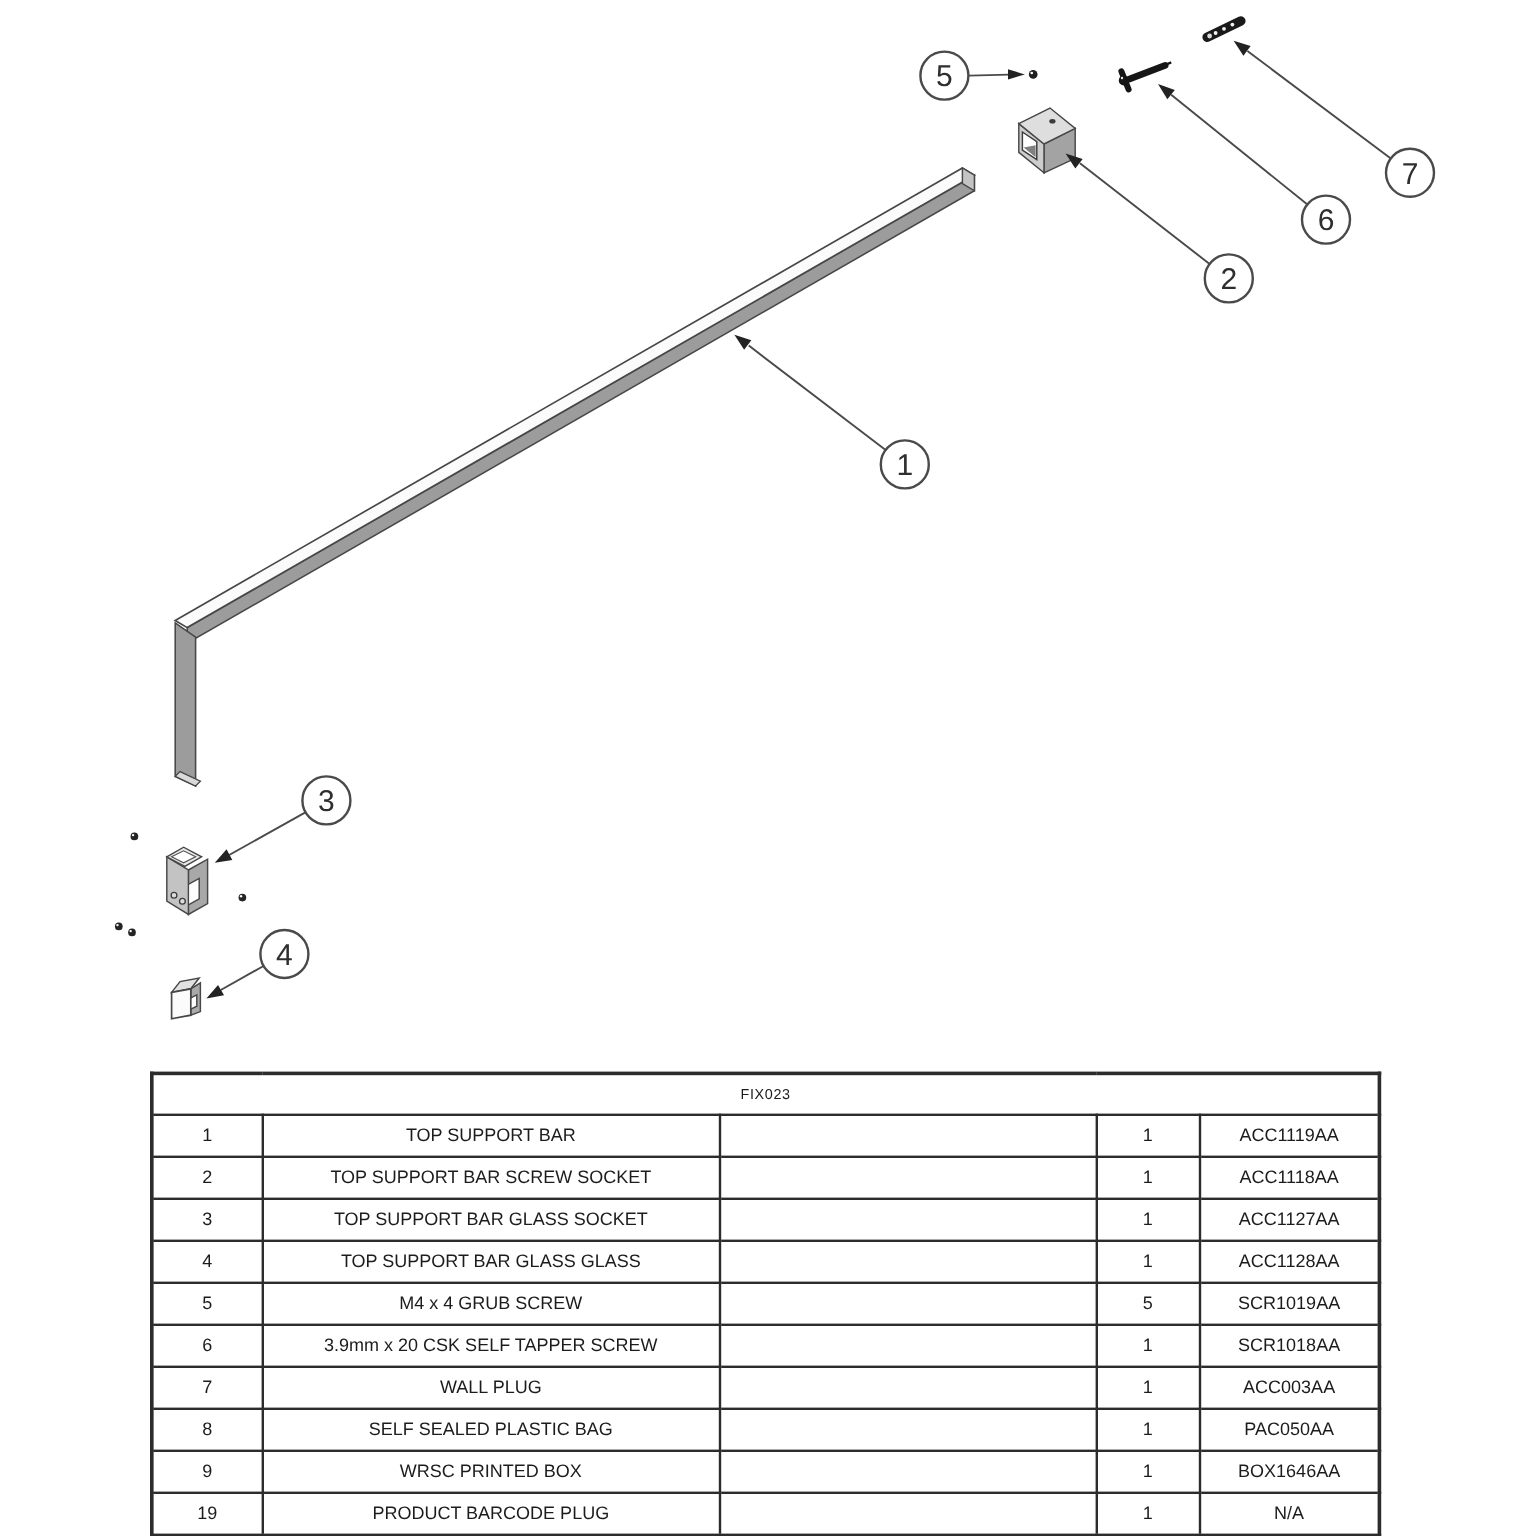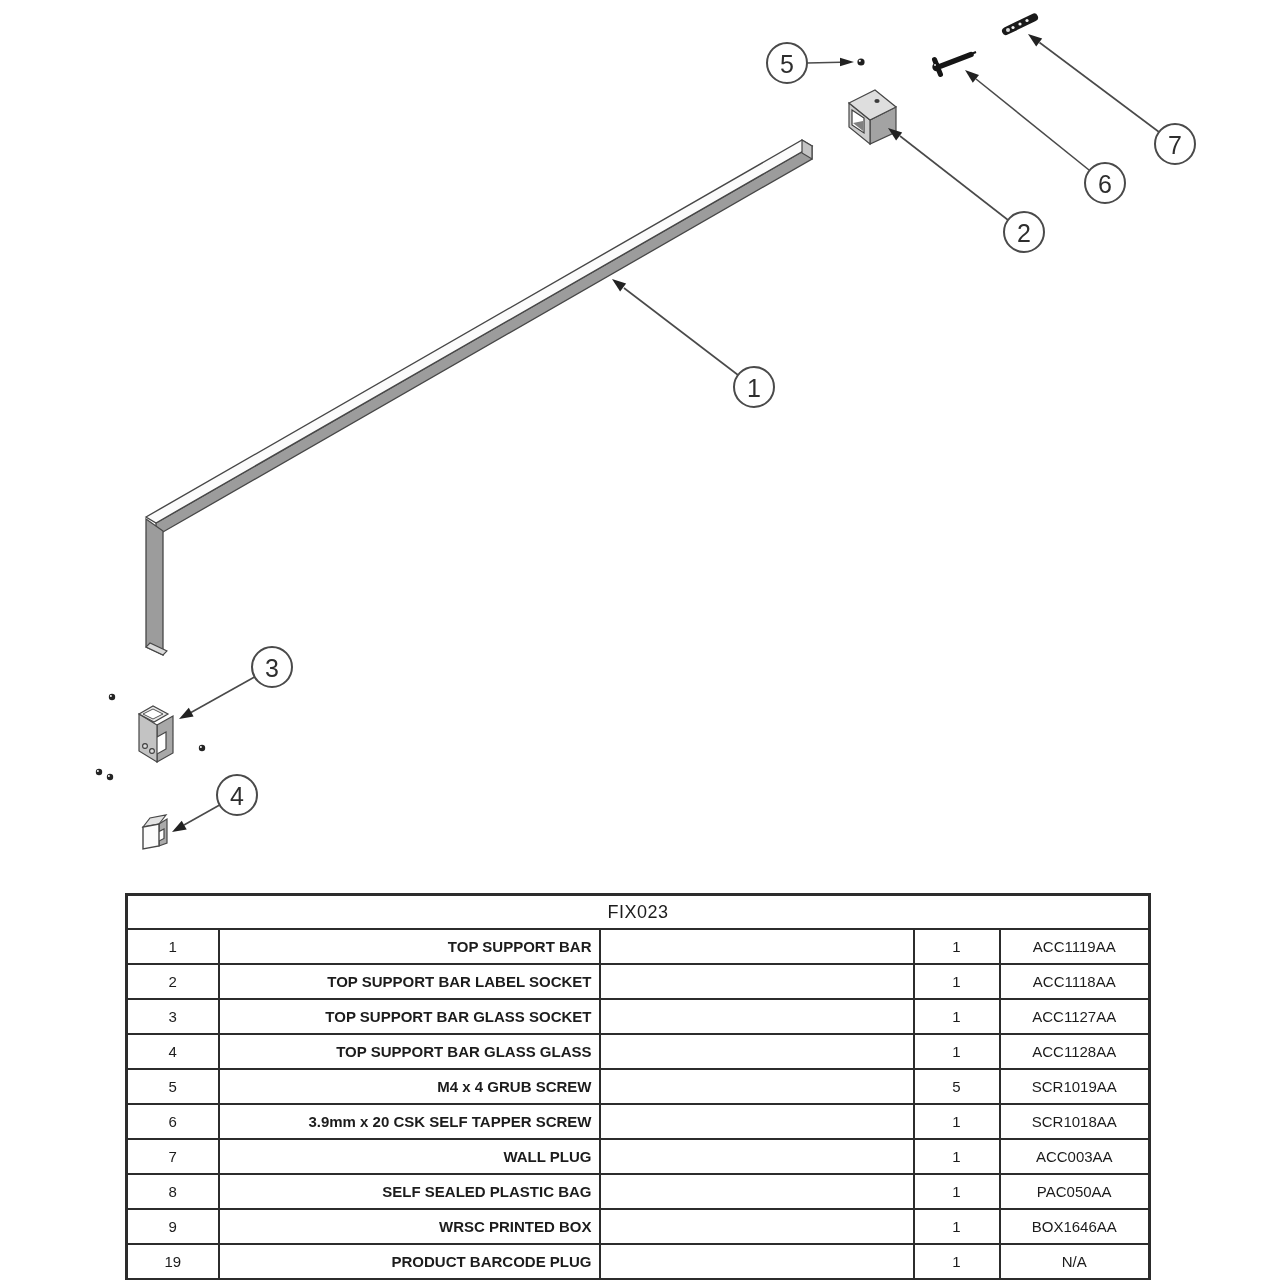--- a/index.html
+++ b/index.html
@@ -8,23 +8,23 @@
   .stage{position:absolute;left:0;top:0;width:1280px;height:1280px;}
   svg{position:absolute;left:0;top:0;}
   svg text{font-family:"Liberation Sans",sans-serif;font-size:25px;fill:#2e2e2e;}
 
   table.bom{position:absolute;left:125px;top:893px;width:1023px;
     border-collapse:collapse;table-layout:fixed;
     font-size:15px;color:#1c1c1c;background:#fff;
     border:3px solid #2c2c2c;}
   table.bom td{border:2px solid #2c2c2c;height:33px;padding:0 7px;
     overflow:hidden;white-space:nowrap;}
-  table.bom td.hdr{height:32px;text-align:center;font-size:18px;letter-spacing:.5px;}
+  table.bom td.hdr{height:32px;text-align:center;font-size:12px;letter-spacing:.5px;}
   table.bom td.num{text-align:center;padding:0;}
-  table.bom td.desc{text-align:right;font-weight:bold;}
+  table.bom td.desc{text-align:center;}
   table.bom td.qty{text-align:center;padding:0;}
   table.bom td.code{text-align:center;padding:0;}
 </style>
 </head>
 <body>
 
 <div class="stage">
 
 <svg width="1280" height="880" viewBox="0 0 1280 880">
 
@@ -156,21 +156,21 @@
     </tr>
     <tr>
       <td class="num">1</td>
       <td class="desc">TOP SUPPORT BAR</td>
       <td class="spare"></td>
       <td class="qty">1</td>
       <td class="code">ACC1119AA</td>
     </tr>
     <tr>
       <td class="num">2</td>
-      <td class="desc">TOP SUPPORT BAR LABEL SOCKET</td>
+      <td class="desc">TOP SUPPORT BAR SCREW SOCKET</td>
       <td class="spare"></td>
       <td class="qty">1</td>
       <td class="code">ACC1118AA</td>
     </tr>
     <tr>
       <td class="num">3</td>
       <td class="desc">TOP SUPPORT BAR GLASS SOCKET</td>
       <td class="spare"></td>
       <td class="qty">1</td>
       <td class="code">ACC1127AA</td>

